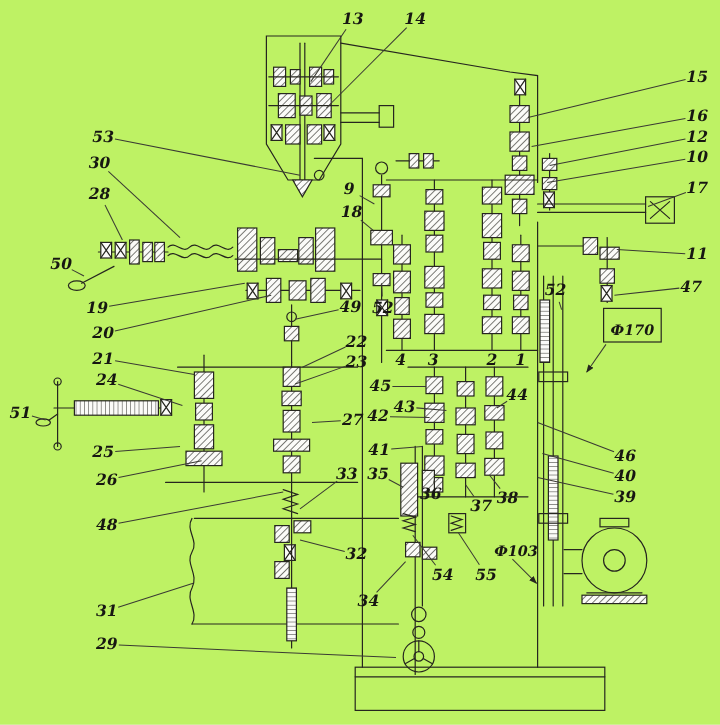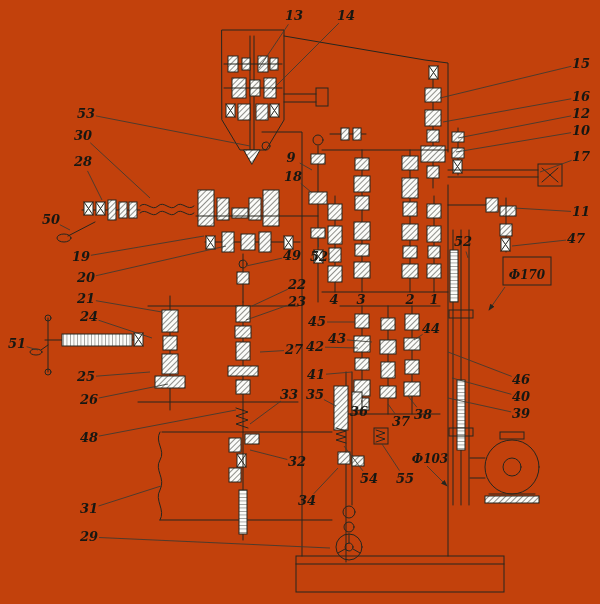--- a/index.html
+++ b/index.html
@@ -1,16 +1,16 @@
 <!DOCTYPE html>
 <html><head>
 <meta charset="utf-8">
 <style>
   html,body{margin:0;padding:0;background:#e9e9e6;}
-  .page{width:600px;height:604px;background:#c2410c;position:relative;overflow:hidden;
+  .page{width:600px;height:604px;background:#bef264;position:relative;overflow:hidden;
         font-family:"DejaVu Serif", serif;}
   svg{display:block;}
   .art{stroke:#26261f;stroke-width:1;fill:none;stroke-linecap:round;}
   .callout{font:italic bold 13px "DejaVu Serif", serif;fill:#171712;text-anchor:middle;}
   .anno{font:italic bold 12px "DejaVu Serif", serif;fill:#171712;text-anchor:middle;}
   .leader{stroke:#3a3a33;stroke-width:0.85;fill:none;}
 </style>
 </head>
 <body>
 

